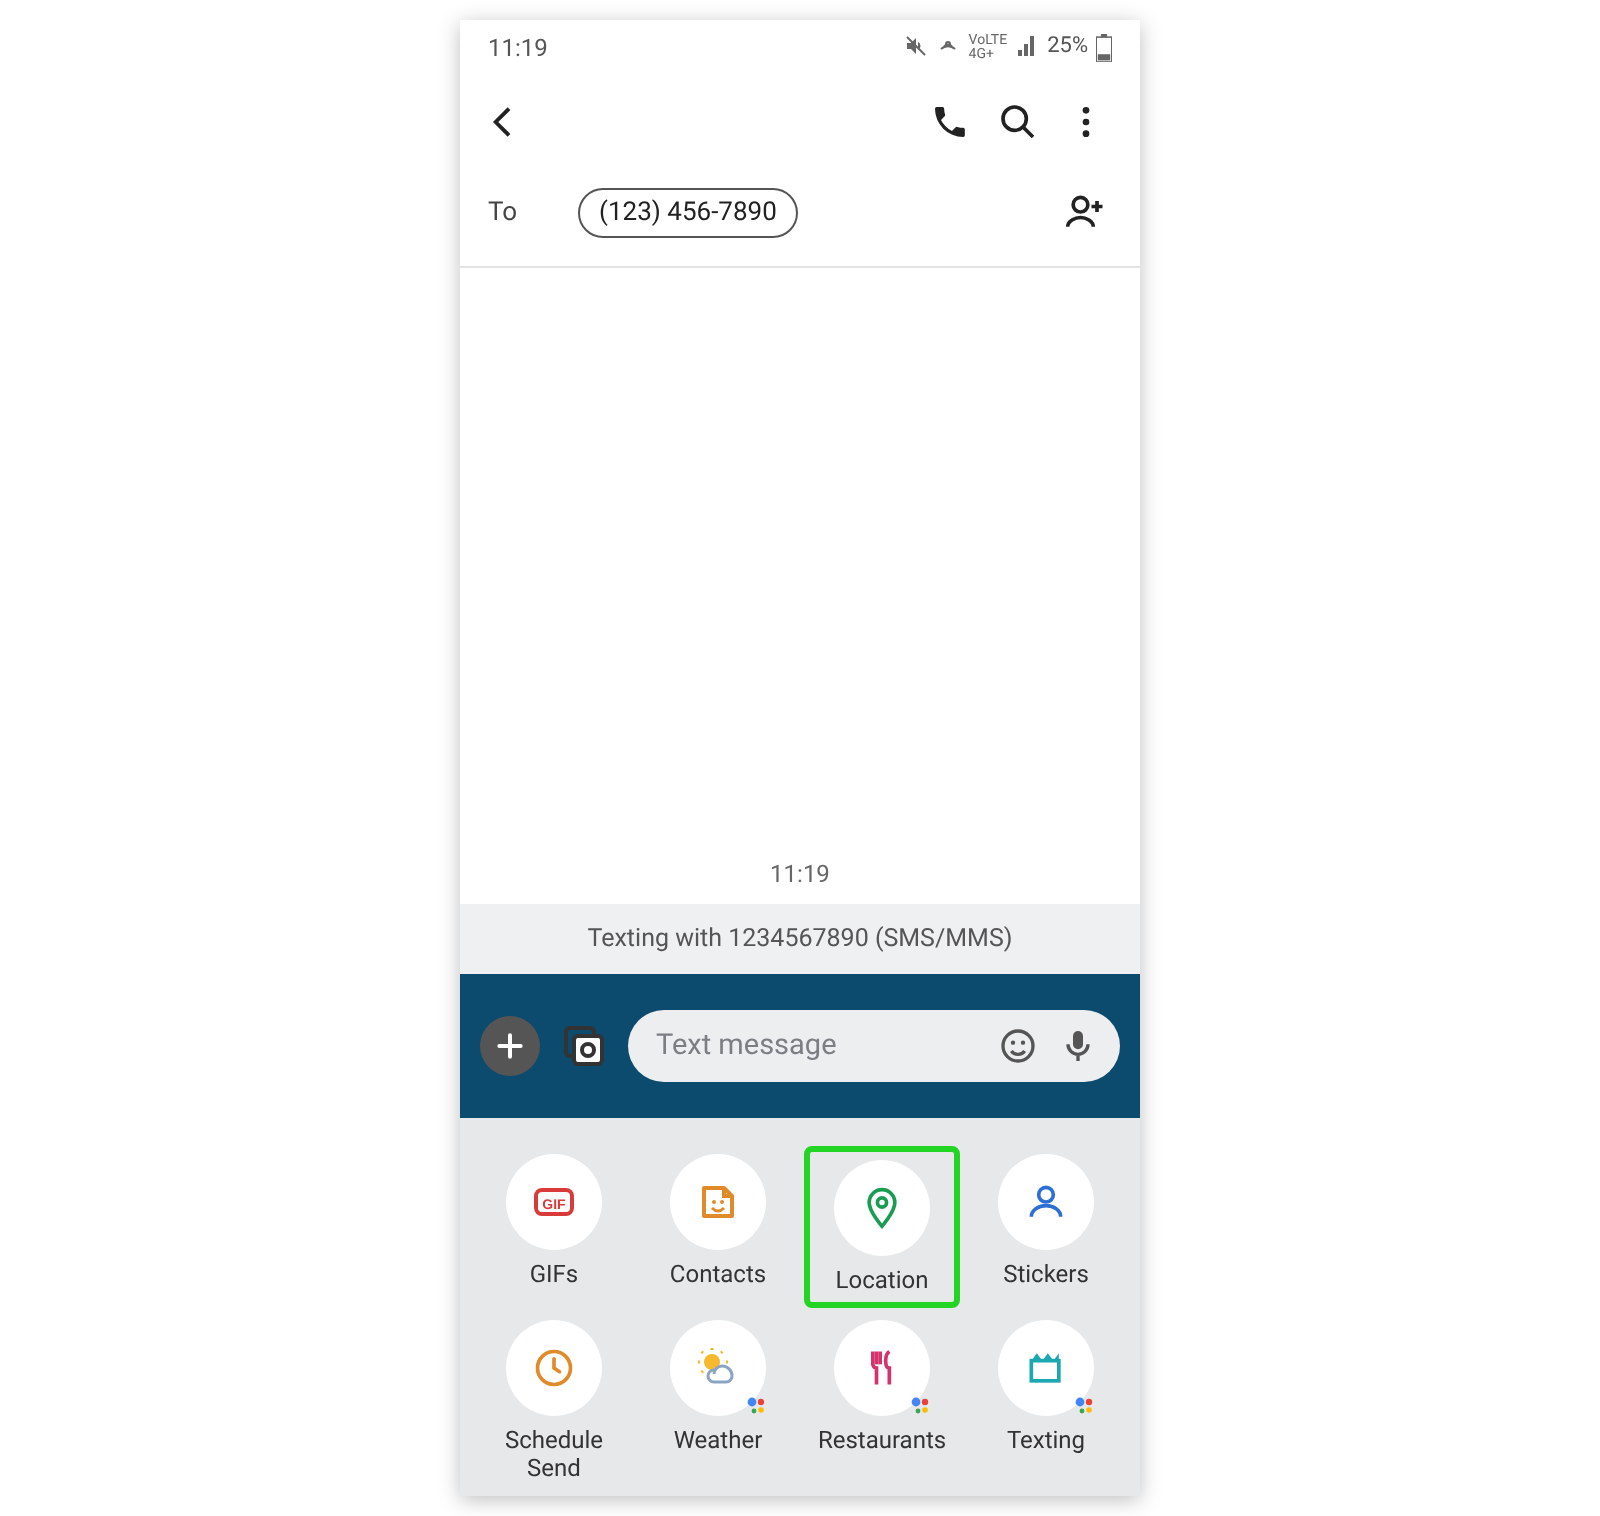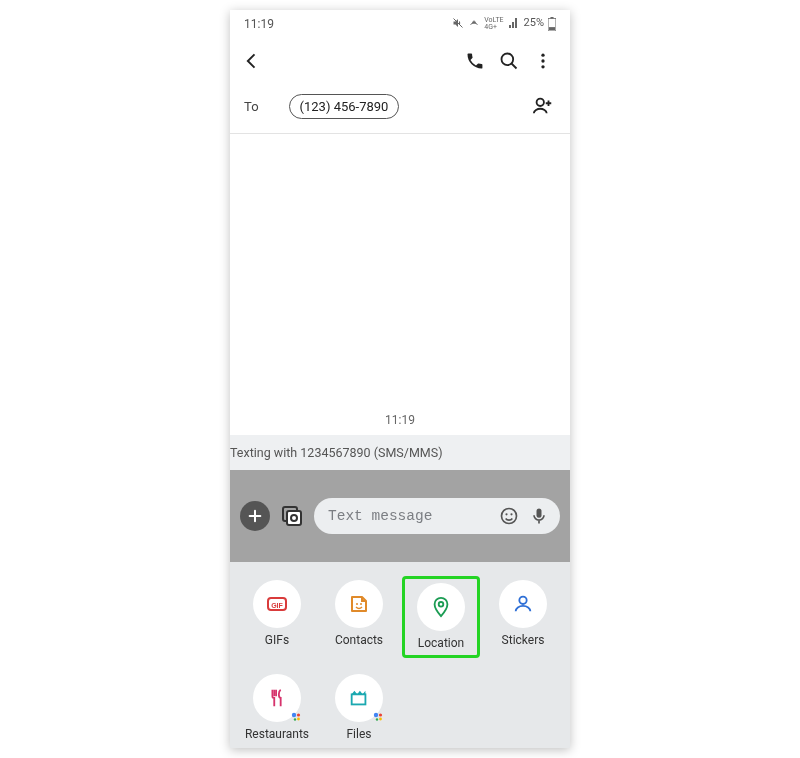--- a/index.html
+++ b/index.html
@@ -67,32 +67,32 @@
   .conv {
     flex:1;
     display:flex;
     flex-direction:column;
     justify-content:flex-end;
     background:#ffffff;
   }
   .time-stamp { text-align:center; font-size:12px; color:#666; padding:8px 0; }
   .info-bar {
     background:#eef0f2;
+    text-align:center;
     font-size:12.5px;
     color:#555;
     padding:10px 0;
   }
   
   .input-row {
     display:flex;
     align-items:center;
     gap:8px;
-    padding: 28px 10px;
-    background:#a3a3a3;
-    font-family:Liberation Mono, monospace;
+    padding: 18px 10px;
+    background:#0c4a6e;
   }
   .circle-btn {
     width:30px; height:30px;
     border-radius:50%;
     background:#555;
     color:#fff;
     display:flex; align-items:center; justify-content:center;
     font-size:18px;
     font-weight:bold;
   }
@@ -111,21 +111,21 @@
   .pill-ic { width:22px; height:22px; display:flex; align-items:center; justify-content:center; color:#555; }
   
   .attach-panel {
     background:#e6e8ea;
     padding: 14px 8px 2px 8px;
     flex:0 0 auto;
   }
   .grid {
     display:grid;
     grid-template-columns: repeat(4, 1fr);
-    gap: 12px 4px;
+    gap: 2px 4px;
   }
   .tile {
     display:flex;
     flex-direction:column;
     align-items:center;
     gap:6px;
     padding: 4px 2px;
     border-radius:6px;
   }
   .tile.highlight {
@@ -310,21 +310,52 @@
             <span>
           <svg width="22" height="22" viewBox="0 0 24 24">
                 <circle cx="12" cy="8" r="4" fill="none" stroke="#2e6fd6" stroke-width="2"></circle>
                 <path d="M4 20c0-3.3 3.6-6 8-6s8 2.7 8 6" fill="none" stroke="#2e6fd6" stroke-width="2"></path>
               </svg>
         </span>
           </div>
         <span class="tile-label">Stickers</span>
       </div>
 
-
+      <div class="tile">
+        <div class="bubble">
+            <span>
+          <svg width="22" height="22" viewBox="0 0 24 24">
+                <circle cx="12" cy="12" r="9" fill="none" stroke="#e08a2a" stroke-width="2"></circle>
+                <path d="M12 7v5l3 2" fill="none" stroke="#e08a2a" stroke-width="2" stroke-linecap="round"></path>
+              </svg>
+        </span>
+          </div>
+        <span class="tile-label">Schedule Send</span>
+      </div>
+
+      <div class="tile">
+        <div class="bubble">
+          <span>
+            <svg width="24" height="24" viewBox="0 0 24 24">
+                <circle cx="9" cy="9" r="4" fill="#f5b82e"></circle>
+                <path d="M9 3v-1M9 16v1M3 9h-1M16 9h1M4.5 4.5l-.7-.7M13.5 13.5l.7.7M4.5 13.5l-.7.7M13.5 4.5l.7-.7" stroke="#f5b82e" stroke-width="1.5"></path>
+                <path d="M10 15a4 4 0 0 1 4-4 5 5 0 0 1 5 5 3 3 0 0 1-3 3h-6a3 3 0 0 1 0-6" fill="#fff" stroke="#8aa4c2" stroke-width="1.5"></path>
+              </svg>
+          </span>
+          <span class="assist-dot">
+            <svg width="12" height="12" viewBox="0 0 12 12">
+                <circle cx="4" cy="4" r="2.2" fill="#4285F4"></circle>
+                <circle cx="8.5" cy="4" r="1.6" fill="#EA4335"></circle>
+                <circle cx="8.5" cy="8" r="1.4" fill="#FBBC05"></circle>
+                <circle cx="5" cy="8.5" r="1.2" fill="#34A853"></circle>
+              </svg>
+          </span>
+        </div>
+        <span class="tile-label">Weather</span>
+      </div>
 
       <div class="tile">
         <div class="bubble">
           <span>
             <svg width="22" height="22" viewBox="0 0 24 24">
                 <path d="M7 3v7a2 2 0 0 0 2 2v9" stroke="#d6336c" stroke-width="2" fill="none"></path>
                 <path d="M9 3v7" stroke="#d6336c" stroke-width="2"></path>
                 <path d="M11 3v7" stroke="#d6336c" stroke-width="2"></path>
                 <path d="M16 3c-1.5 1-2 3-2 5s.5 4 2 4v9" stroke="#d6336c" stroke-width="2" fill="none"></path>
               </svg>
@@ -351,19 +382,19 @@
           </span>
           <span class="assist-dot">
             <svg width="12" height="12" viewBox="0 0 12 12">
                 <circle cx="4" cy="4" r="2.2" fill="#4285F4"></circle>
                 <circle cx="8.5" cy="4" r="1.6" fill="#EA4335"></circle>
                 <circle cx="8.5" cy="8" r="1.4" fill="#FBBC05"></circle>
                 <circle cx="5" cy="8.5" r="1.2" fill="#34A853"></circle>
               </svg>
           </span>
         </div>
-        <span class="tile-label">Files</span>
+        <span class="tile-label">Texting</span>
       </div>
 
     </div>
   </div>
 
 </div>
 
 </body></html>

